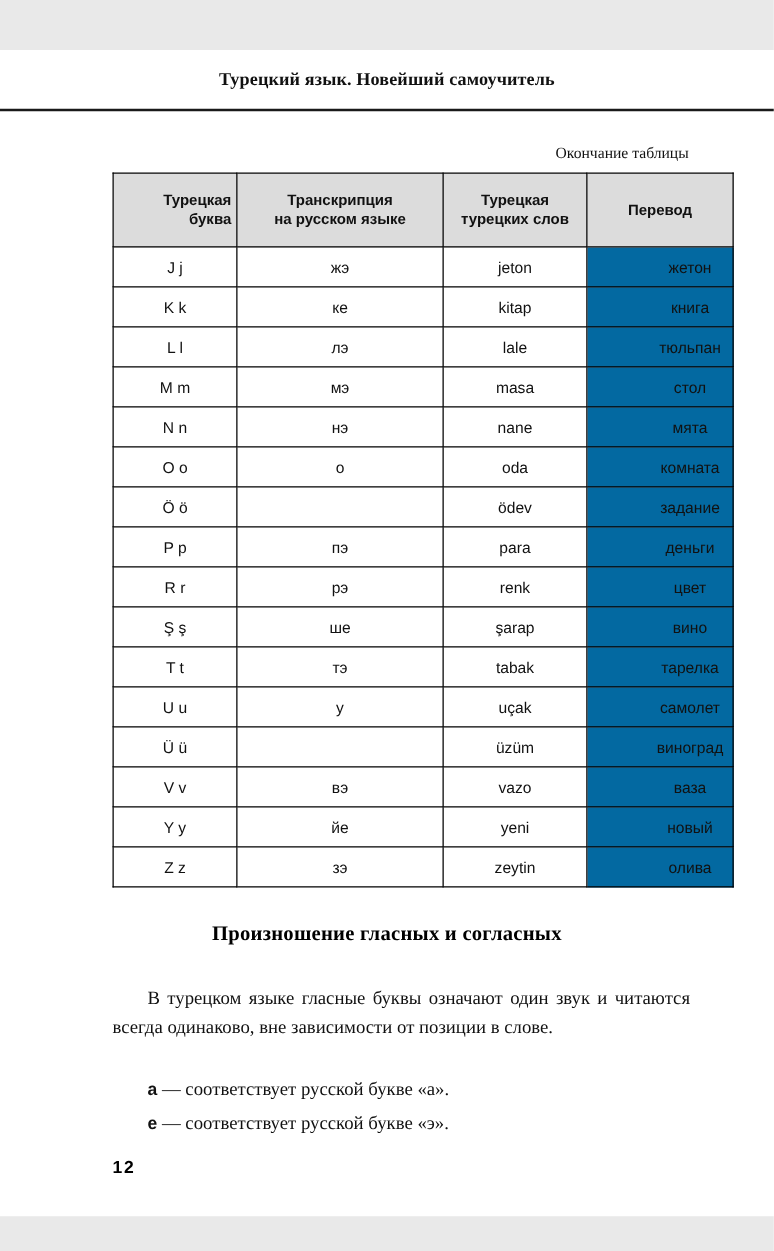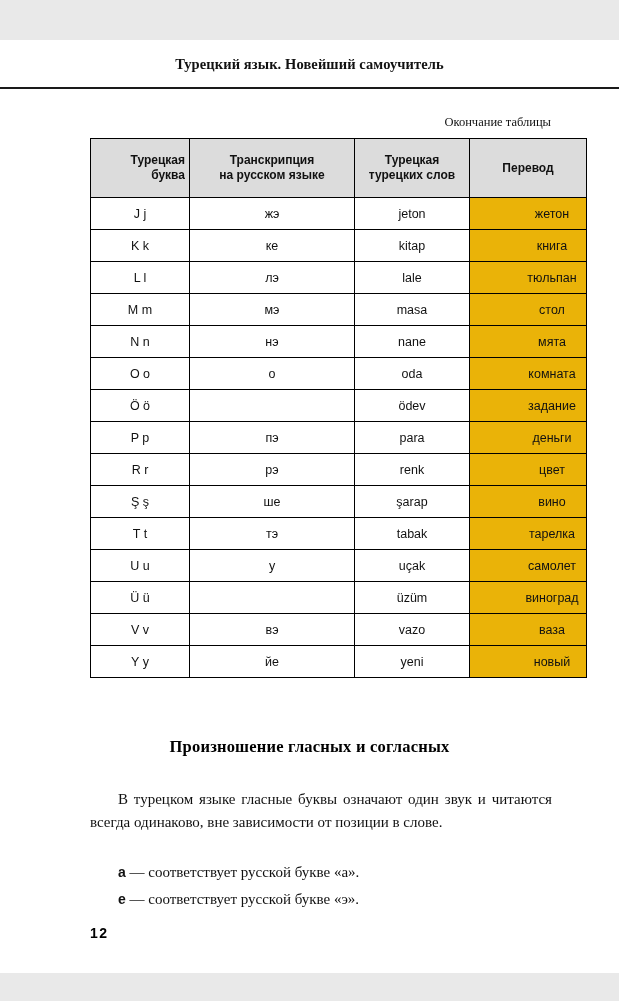--- a/index.html
+++ b/index.html
@@ -86,21 +86,21 @@
     background: #dcdcdc;
     font-weight: bold;
     height: 54px;
     line-height: 1.25;
     font-size: 12px;
     padding: 2px 4px;
   }
   table.alphabet td.c0 { width: 90px; }
   table.alphabet td.c1 { width: 156px; }
   table.alphabet td.c2 { width: 106px; }
-  table.alphabet td.c3 { width: 108px; background: #eab308; padding-left: 48px; }
+  table.alphabet td.c3 { width: 108px; background: #0369a1; padding-left: 48px; }
   table.alphabet th.c0 { width: 90px; text-align: right; }
   table.alphabet th.c1 { width: 156px; }
   table.alphabet th.c2 { width: 106px; }
   table.alphabet th.c3 { width: 108px; }
   .section-heading {
     position: absolute;
     top: 737px;
     left: 0;
     width: 619px;
     text-align: center;
@@ -261,20 +261,26 @@
           <td class="c1">вэ</td>
           <td class="c2">vazo</td>
           <td class="c3">ваза</td>
         </tr>
         <tr>
           <td class="c0">Y y</td>
           <td class="c1">йе</td>
           <td class="c2">yeni</td>
           <td class="c3">новый</td>
         </tr>
+        <tr>
+          <td class="c0">Z z</td>
+          <td class="c1">зэ</td>
+          <td class="c2">zeytin</td>
+          <td class="c3">олива</td>
+        </tr>
       </tbody>
   </table>
 
   <div class="section-heading">Произношение гласных и согласных</div>
 
   <div class="body-para p1">В турецком языке гласные буквы означают один звук и читаются всегда одинаково, вне зависимости от позиции в слове.</div>
 
   <div class="body-para p2">
     <b>a</b><span> — соответствует русской букве «а».</span>
   </div>

